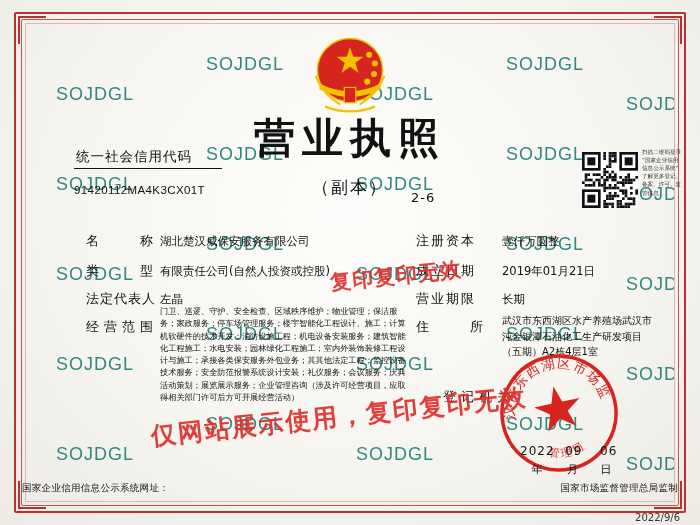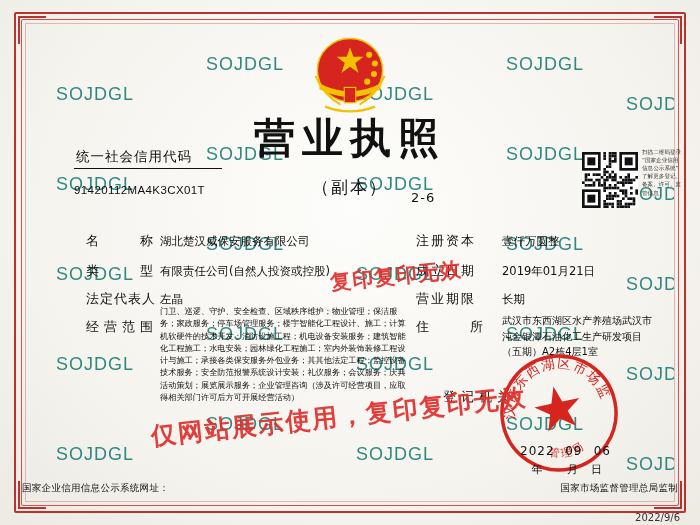--- a/index.html
+++ b/index.html
@@ -113,21 +113,21 @@
   
   .reg-label{
     position:absolute;left:443px;top:388px;font-size:13px;letter-spacing:5px;color:#111;
   }
   .date-row{
     position:absolute;left:520px;top:444px;font-size:12px;color:#111;letter-spacing:1px;
   }
   .date-row span{display:inline-block;}
   .d-y{width:34px;text-align:center;}
   .d-m{width:30px;text-align:center;}
-  .d-d{width:30px;}
+  .d-d{width:30px;text-align:center;}
   .date-cn{
     position:absolute;left:520px;top:462px;font-size:11px;color:#111;
   }
   .date-cn span{display:inline-block;}
 
   
   .seal{
     position:absolute;left:498px;top:352px;width:122px;height:122px;
     transform:rotate(-12deg);
   }

